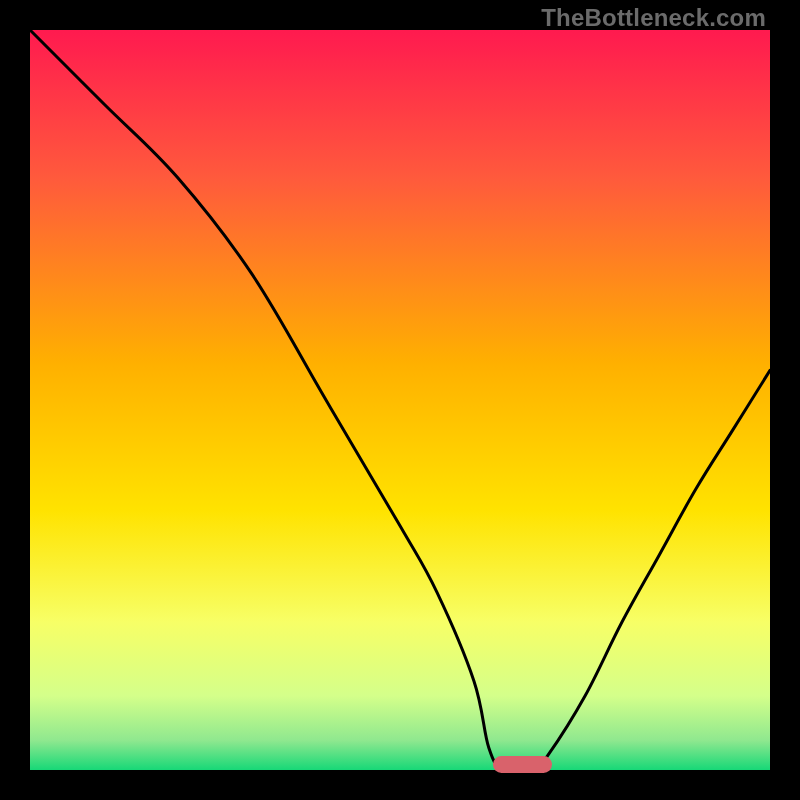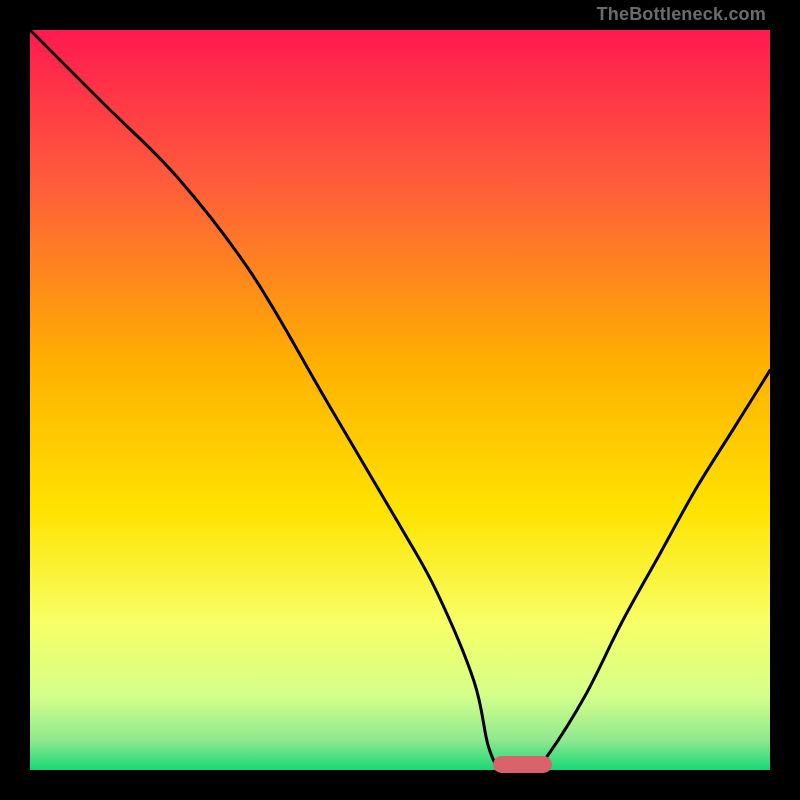--- a/index.html
+++ b/index.html
@@ -23,21 +23,21 @@
     left: 0;
     top: 0;
     width: 740px;
     height: 740px;
   }
   .watermark {
     position: absolute;
     top: 4px;
     right: 34px;
     font-family: Arial, Helvetica, sans-serif;
-    font-size: 18px;
+    font-size: 24px;
     font-weight: 600;
     color: #6b6b6b;
     letter-spacing: 0.2px;
   }
   .marker {
     position: absolute;
     background: #d9626b;
     border-radius: 9px;
     height: 17px;
   }

